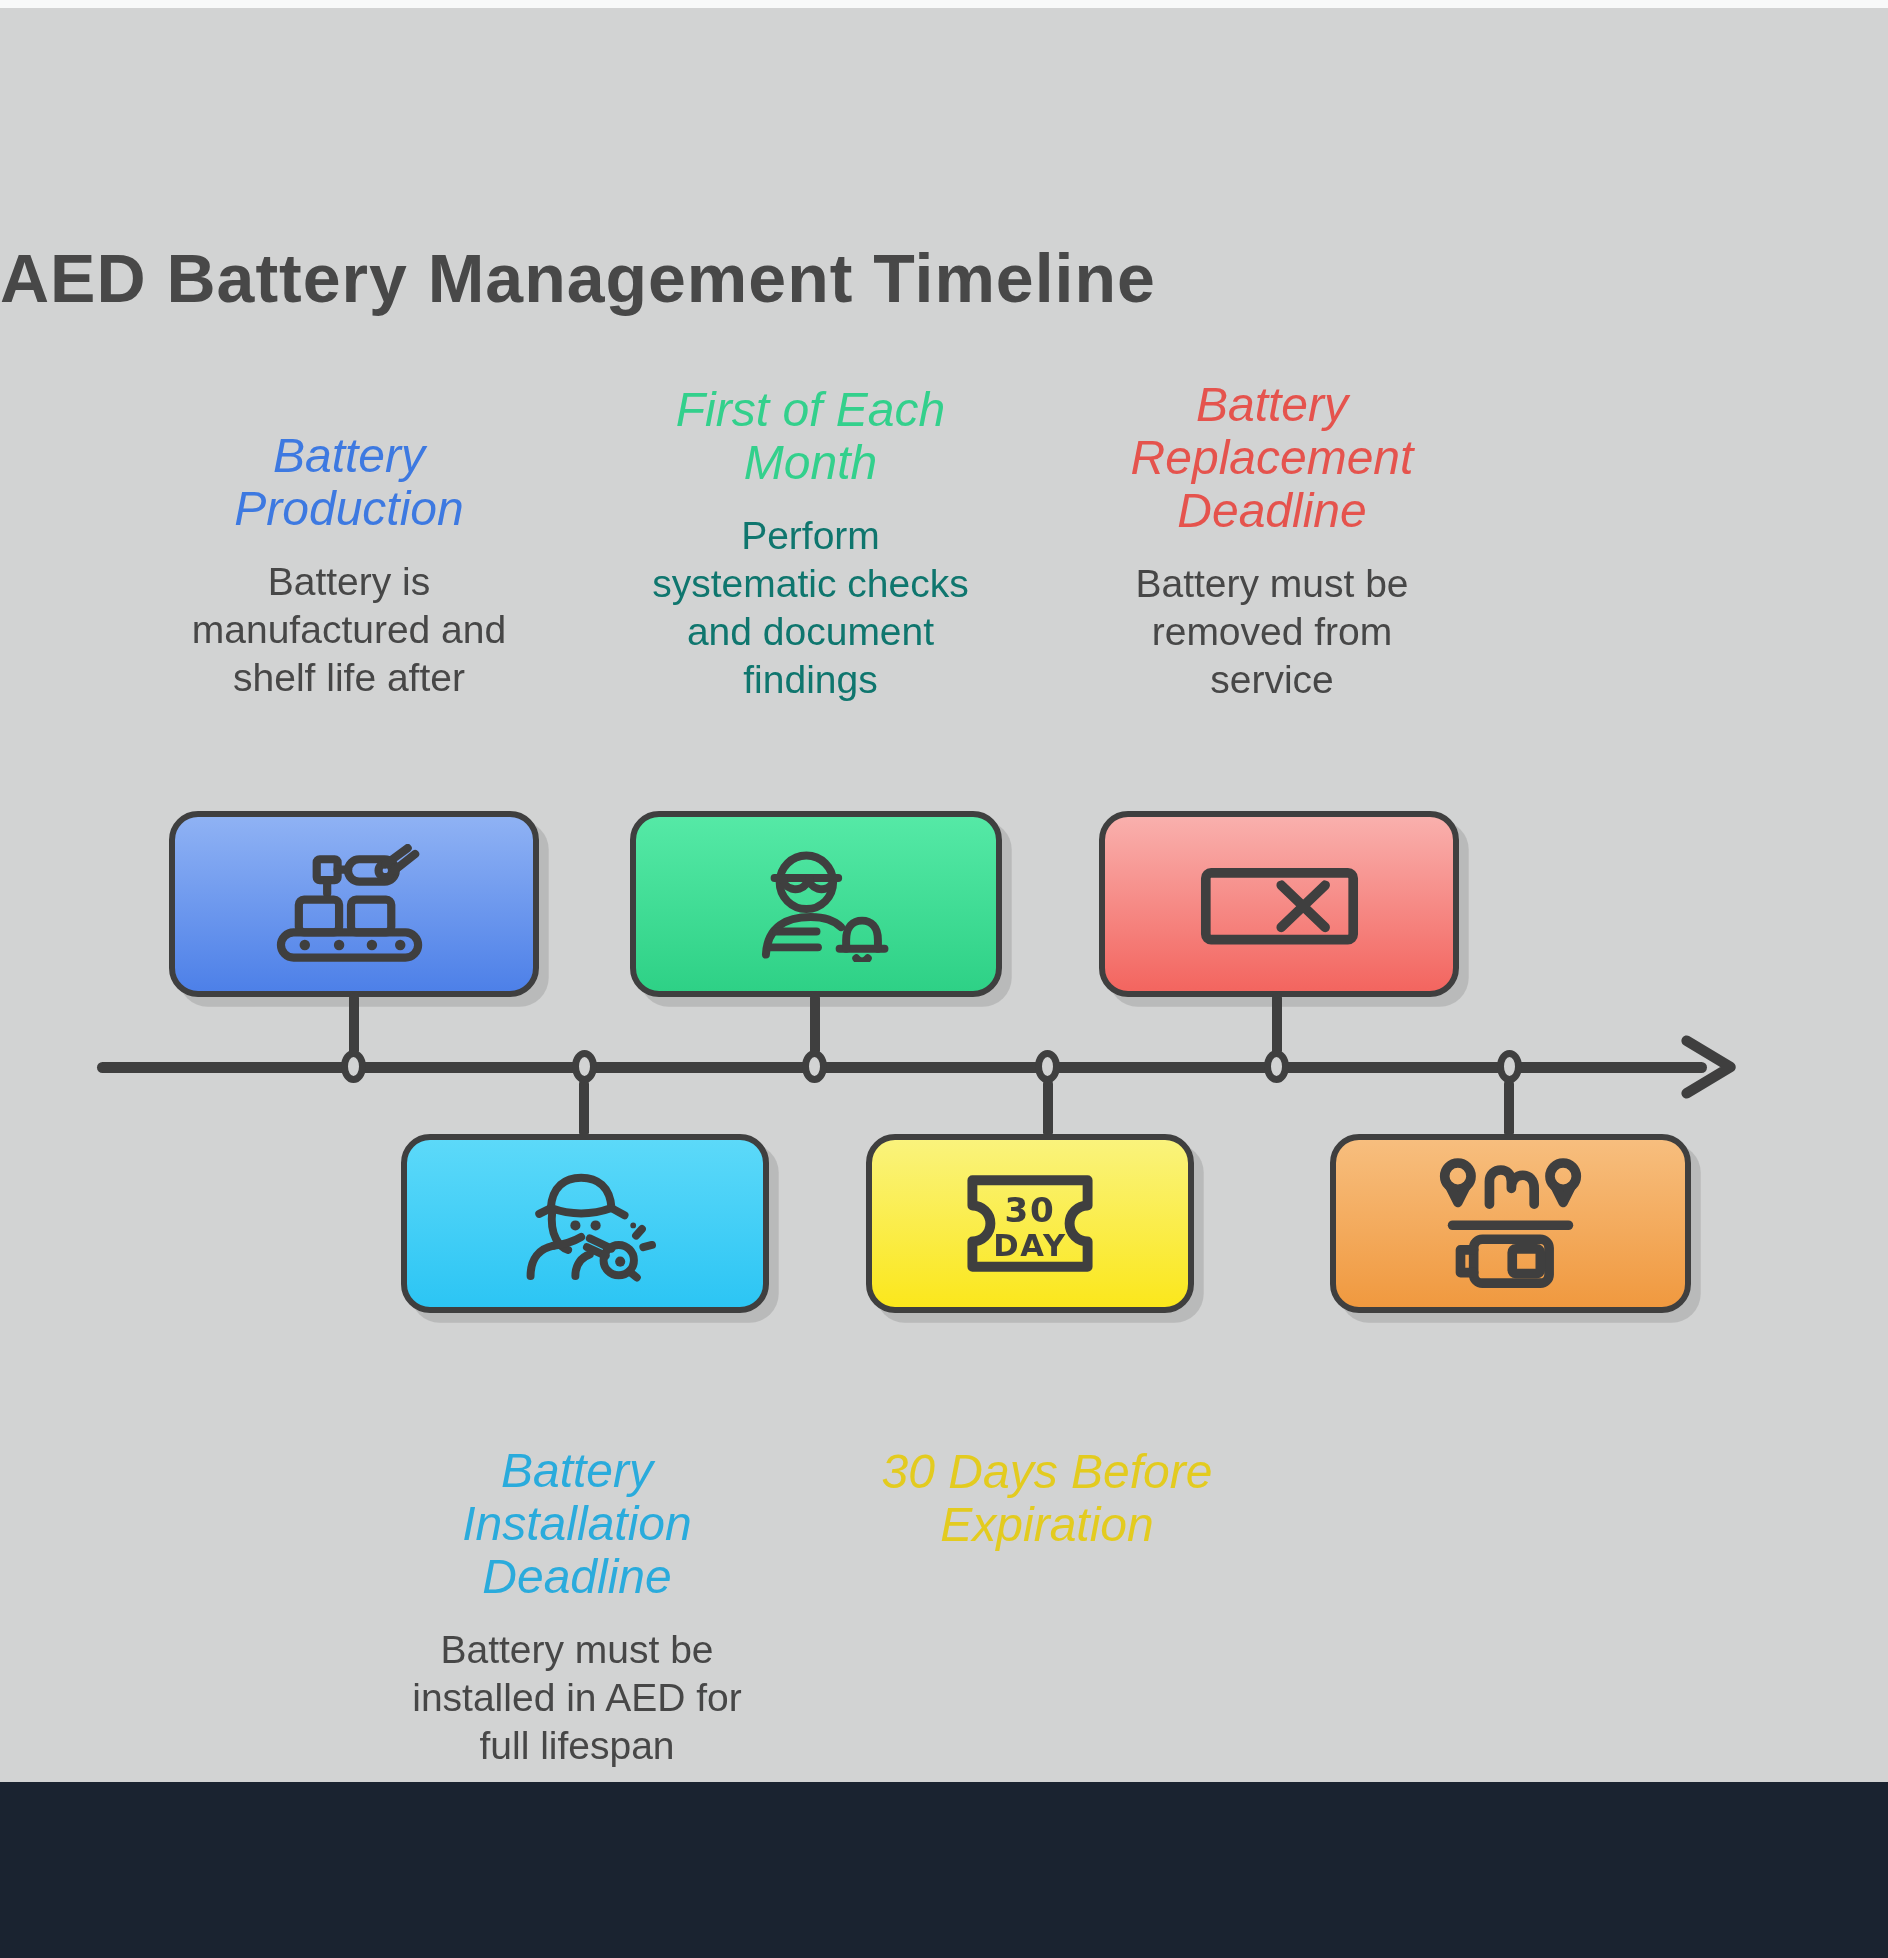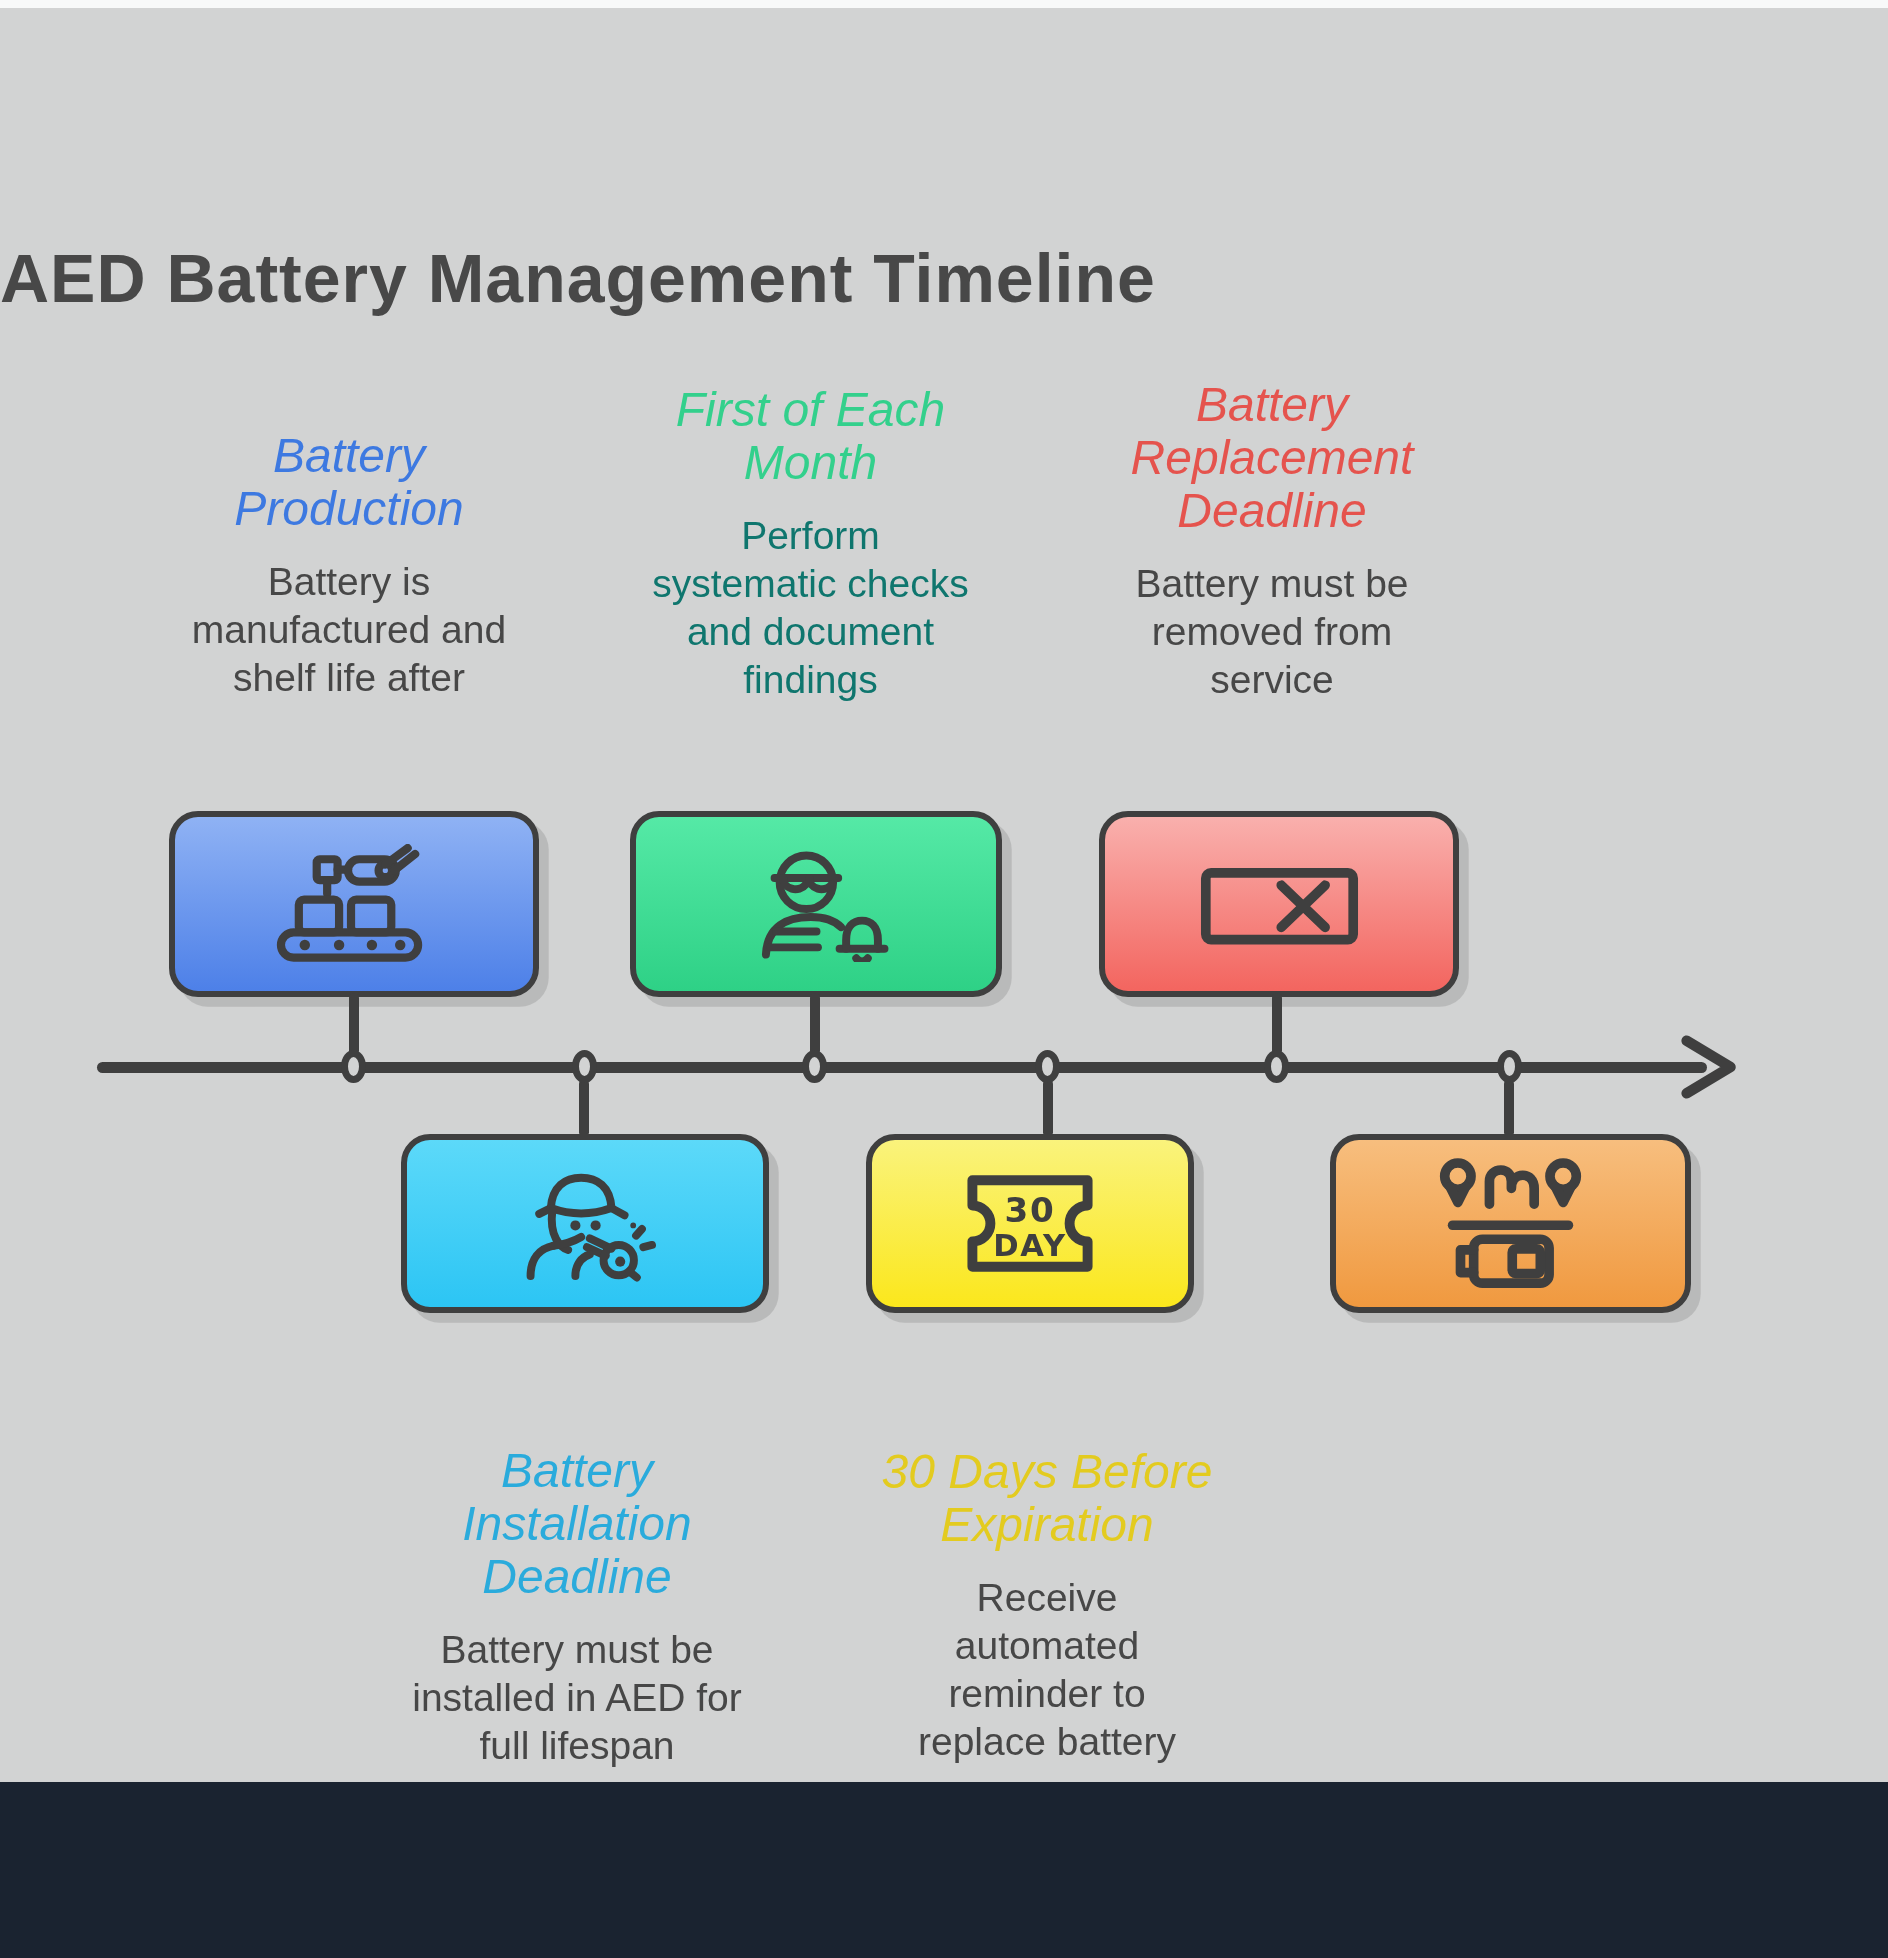--- a/index.html
+++ b/index.html
@@ -190,21 +190,17 @@
     <div class="tb-heading" style="color: rgb(42, 171, 220);">Battery
 Installation
 Deadline</div>
     <div class="tb-desc" style="color: rgb(71, 71, 71);">Battery must be
 installed in AED for
 full lifespan</div>
   </div>
   <div class="textblock tb4">
     <div class="tb-heading" style="color: rgb(227, 203, 31);">30 Days Before
 Expiration</div>
-    <div class="tb-desc" style="color: rgb(71, 71, 71);">Receive
-automated
-reminder to
-replace battery</div>
   </div>
 
   <div class="footer-bar" style="background: rgb(26, 35, 48);"></div>
 </div>
 
 
 </body></html>

